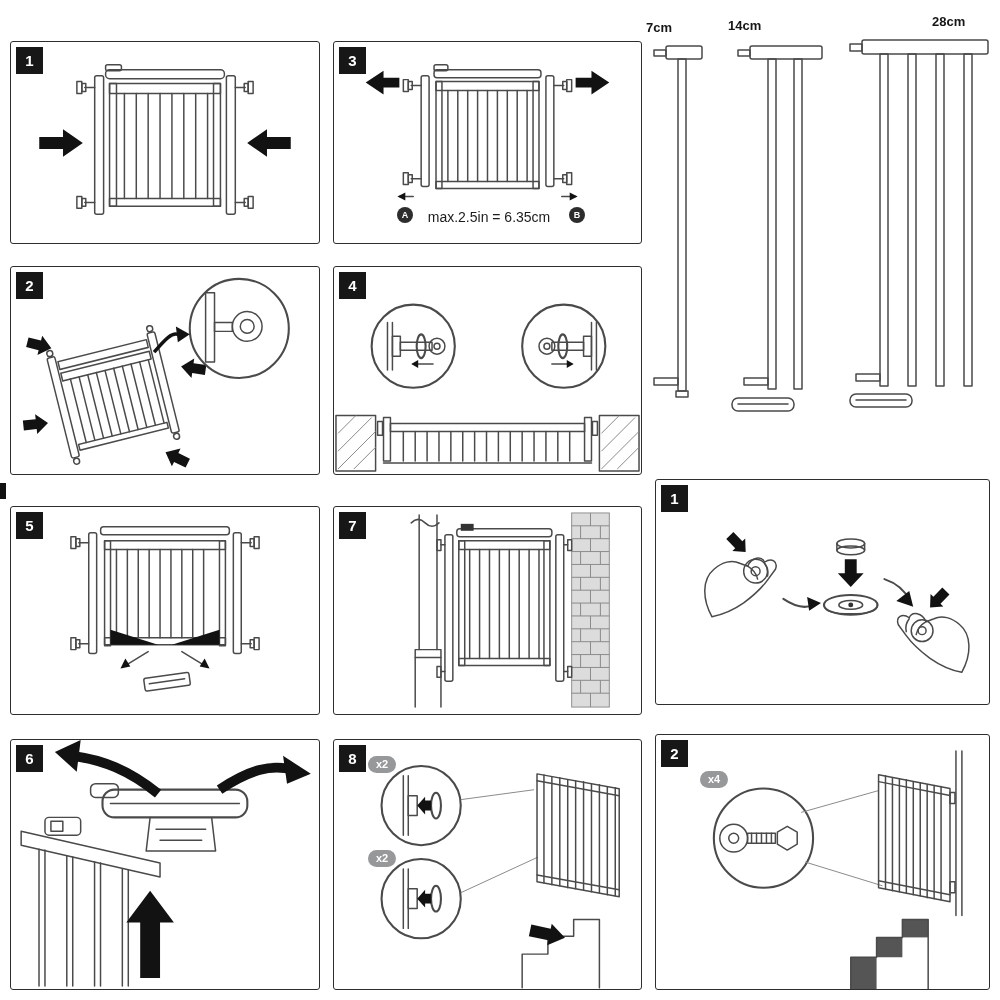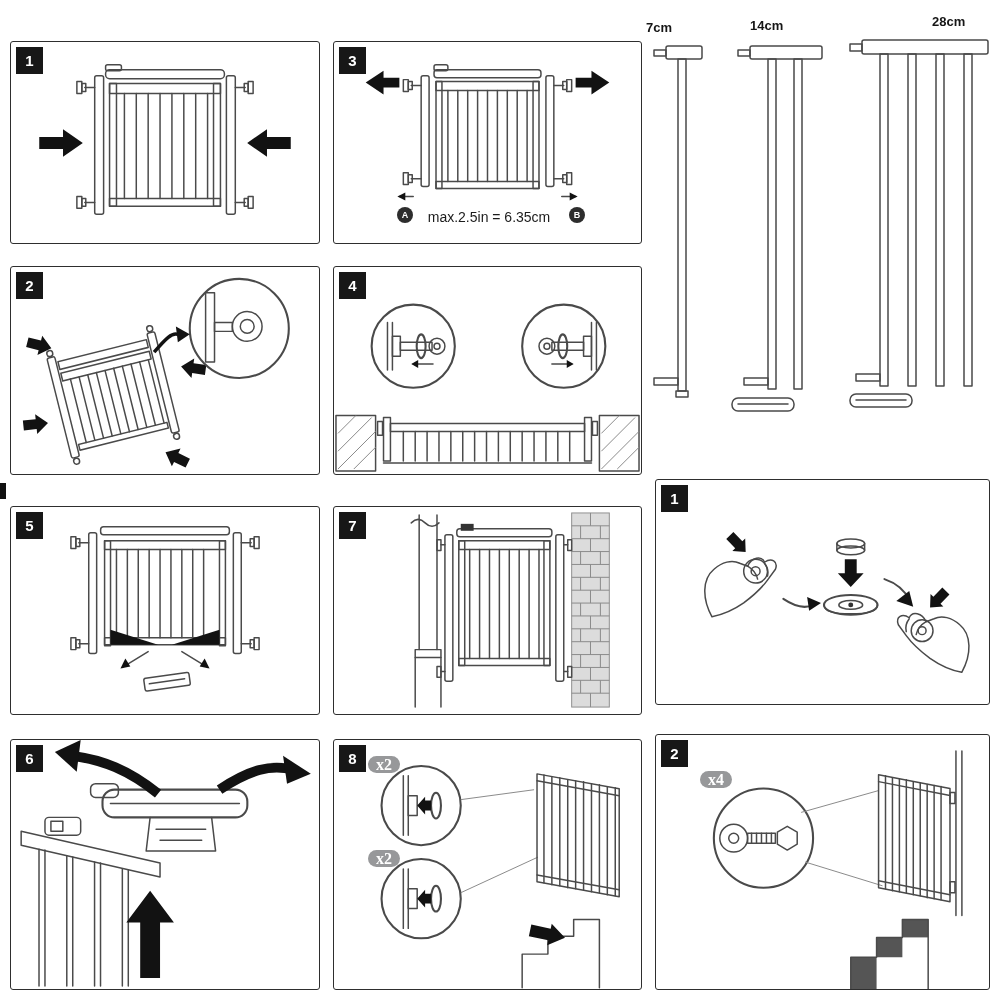--- a/index.html
+++ b/index.html
@@ -6,22 +6,22 @@
   html,body { background:#ffffff; font-family:"Liberation Sans", sans-serif; }
   .sheet { position:relative; width:1000px; height:1000px; background:#fff; overflow:hidden; }
   .panel { position:absolute; border:1.6px solid #2e2e2e; border-radius:3px; background:#fff; }
   .num { position:absolute; top:5px; left:5px; width:27px; height:27px; background:#171717; color:#fff;
          font-size:15px; font-weight:bold; display:flex; align-items:center; justify-content:center; z-index:3; }
   .ill { position:absolute; left:0; top:0; width:100%; height:100%; }
   .ln  { stroke:#4a4a4a; fill:none; stroke-width:1.5; stroke-linecap:round; stroke-linejoin:round; }
   .ln2 { stroke:#4a4a4a; fill:none; stroke-width:2.1; stroke-linecap:round; stroke-linejoin:round; }
   .gl  { stroke:#8a8a8a; fill:none; stroke-width:1; }
   .fl  { fill:#121212; stroke:none; }
-  .qty { position:absolute; background:#97989a; color:#fff; font-size:16px; font-weight:bold;
-         border-radius:9px; padding:2px 8px; z-index:3; line-height:13px;font-family:Liberation Serif, serif; }
+  .qty { position:absolute; background:#97989a; color:#fff; font-size:11px; font-weight:bold;
+         border-radius:9px; padding:2px 8px; z-index:3; line-height:13px; }
   .pt  { position:absolute; width:16px; height:16px; border-radius:50%; background:#2d2d2d; color:#fff;
          font-size:9px; font-weight:bold; display:flex; align-items:center; justify-content:center; z-index:3; }
   .note { position:absolute; font-size:14px; color:#1c1c1c; z-index:3; text-align:center; }
   .ext-label { position:absolute; font-size:13px; font-weight:600; color:#161616; text-align:left; }
   .ext { position:absolute; }
   .edge-mark { position:absolute; left:0; top:483px; width:6px; height:16px; background:#111; }
 </style>
 </head>
 <body>
 
@@ -261,21 +261,21 @@
     <div class="ext" style="left:646px;top:42px;width:64px;height:370px">
       <svg class="ill" viewBox="0 0 64 370">
         <rect class="ln" x="20" y="4" width="36" height="13" rx="2"></rect>
         <rect class="ln" x="8" y="8" width="12" height="6"></rect>
         <rect class="ln" x="32" y="17" width="8" height="332"></rect>
         <rect class="ln" x="8" y="336" width="24" height="7"></rect>
         <rect class="ln" x="30" y="349" width="12" height="6"></rect>
       </svg>
     </div>
 
-    <div class="ext-label" style="left:750px;top:18px;width:100px">14cm</div>
+    <div class="ext-label" style="left:728px;top:18px;width:100px">14cm</div>
     <div class="ext" style="left:726px;top:42px;width:104px;height:375px">
       <svg class="ill" viewBox="0 0 104 375">
         <rect class="ln" x="24" y="4" width="72" height="13" rx="2"></rect>
         <rect class="ln" x="12" y="8" width="12" height="6"></rect>
         <rect class="ln" x="42" y="17" width="8" height="330"></rect>
         <rect class="ln" x="68" y="17" width="8" height="330"></rect>
         <rect class="ln" x="18" y="336" width="24" height="7"></rect>
         <rect class="ln" x="6" y="356" width="62" height="13" rx="6"></rect>
         <path class="ln" d="M12 362 H62"></path>
       </svg>

